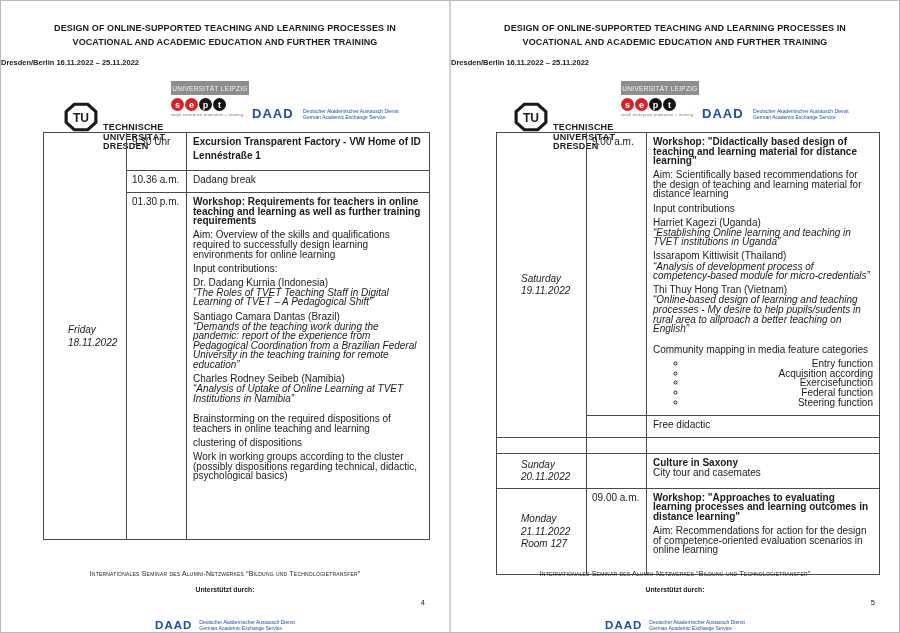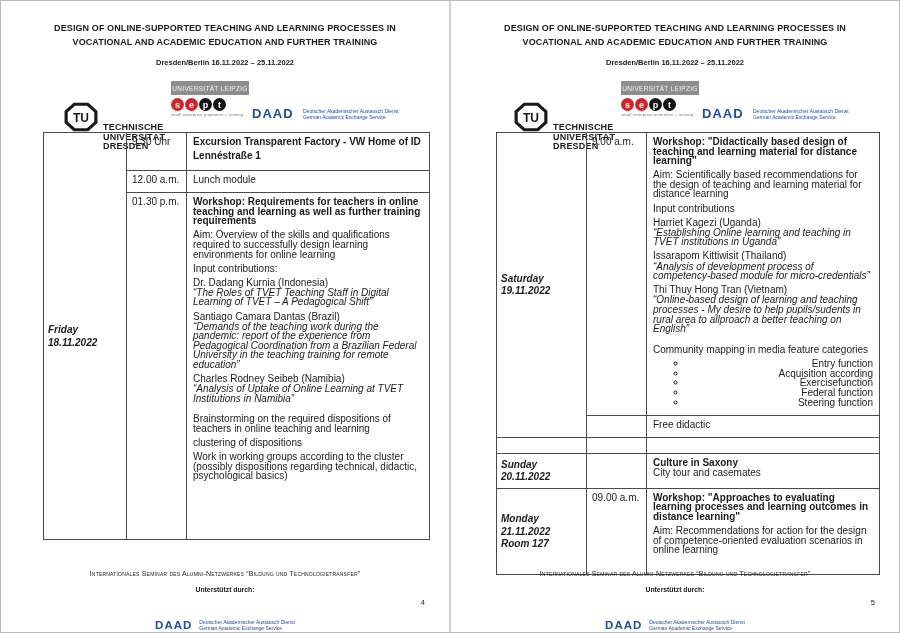--- a/index.html
+++ b/index.html
@@ -4,21 +4,21 @@
 <style>
   * { margin:0; padding:0; box-sizing:border-box; }
   html,body { background:#ffffff; }
   body { font-family:"Liberation Sans", sans-serif; color:#1a1a1a; }
   .canvas { width:900px; height:633px; background:#f0abfc; border:1px solid #b9b9b9; display:flex; overflow:hidden; position:relative; }
   .page { width:449px; height:631px; position:relative; background:#fff; }
   .divider { width:2px; height:631px; background:#cfcfcf; }
 
   
   .doc-title { position:absolute; top:20px; left:30px; right:30px; text-align:center; font-weight:bold; font-size:9px; line-height:14px; letter-spacing:0.1px; }
-  .doc-date { position:absolute; top:57px; left:0; right:0; text-align:center; font-weight:bold; font-size:7.5px; }
+  .doc-date { position:absolute; top:57px; left:0; right:0; font-weight:bold; font-size:7.5px; }
 
   
   .logos { position:absolute; top:78px; left:0; width:449px; height:48px; }
   .tud { position:absolute; left:63px; top:3px; display:flex; align-items:center; }
   .tud svg { display:block; }
   .tud-text { margin-left:5px; font-weight:bold; font-size:9px; line-height:9.5px; letter-spacing:0.2px;margin-top:41px; }
   .leipzig { position:absolute; left:170px; top:2px; width:78px; height:14px; background:#8d8d8d; color:#f4f4f4; font-size:6.5px; letter-spacing:0.3px; display:flex; align-items:center; justify-content:center; }
   .sept { position:absolute; left:170px; top:19px; }
   .sept-dots { display:flex; }
   .sept-dot { width:13px; height:13px; border-radius:50%; color:#fff; font-weight:bold; font-size:9px; display:flex; align-items:center; justify-content:center; margin-right:1px; }
@@ -27,21 +27,21 @@
   .daad-head { position:absolute; left:251px; top:3px; font-size:13px; }
   .daad-desc { font-size:5px; line-height:6px; text-align:left; }
   .daad-desc-head { position:absolute; left:302px; top:5px; }
 
   
   .table-wrap { position:absolute; top:131px; }
   .tw-left { left:42px; }
   .tw-right { left:45px; }
   table { border-collapse:collapse; table-layout:fixed; }
   td { border:1px solid #4a4a4a; vertical-align:top; padding:3px 5px 2px 5px; font-size:10px; line-height:9.6px; }
-  td.day { font-weight:bold; font-style:italic; vertical-align:middle; padding-left:4px; }
+  td.day { font-weight:normal; font-style:italic; vertical-align:middle; padding-left:24px; }
   td.day div { line-height:12.5px; }
   td.time { padding:4px 2px 0 5px; }
   td.content { padding:4px 6px 3px 6px; }
   .para { margin:0 0 4.5px 0; }
   .para.bold { font-weight:bold; }
   .para.italic { font-style:italic; }
   .para.tight { margin-bottom:0.5px; }
   .para.gap { margin-top:11px; }
   ul.bullets { list-style-type:circle; margin:2px 0 4px 0; padding-left:34px;text-align:right; }
   ul.bullets li { line-height:9.8px; padding-left:3px; }
@@ -108,23 +108,23 @@
             <div>Friday</div>
             <div>18.11.2022</div>
           </td>
           <td class="time" style="height:38px">9.30 Uhr</td>
           <td class="content">
                 <p class="para bold">Excursion Transparent Factory - VW Home of ID</p>
                 <p class="para bold">Lennéstraße 1</p>
               </td>
         </tr>
         <tr>
-          <td class="time" style="height:21px">12.00 a.m.</td>
-          <td class="content">
-                <p class="para">Lunch module</p>
+          <td class="time" style="height:21px">10.36 a.m.</td>
+          <td class="content">
+                <p class="para">Dadang break</p>
               </td>
         </tr>
         <tr>
           <td class="time" style="height:347px">01.30 p.m.</td>
           <td class="content">
                 <p class="para bold">Workshop: Requirements for teachers in online teaching and learning as well as further training requirements</p>
                 <p class="para">Aim: Overview of the skills and qualifications required to successfully design learning environments for online learning</p>
                 <p class="para">Input contributions:</p>
                 <p class="para tight">Dr. Dadang Kurnia (Indonesia)</p>
                 <p class="para italic">“The Roles of TVET Teaching Staff in Digital Learning of TVET – A Pedagogical Shift”</p>

